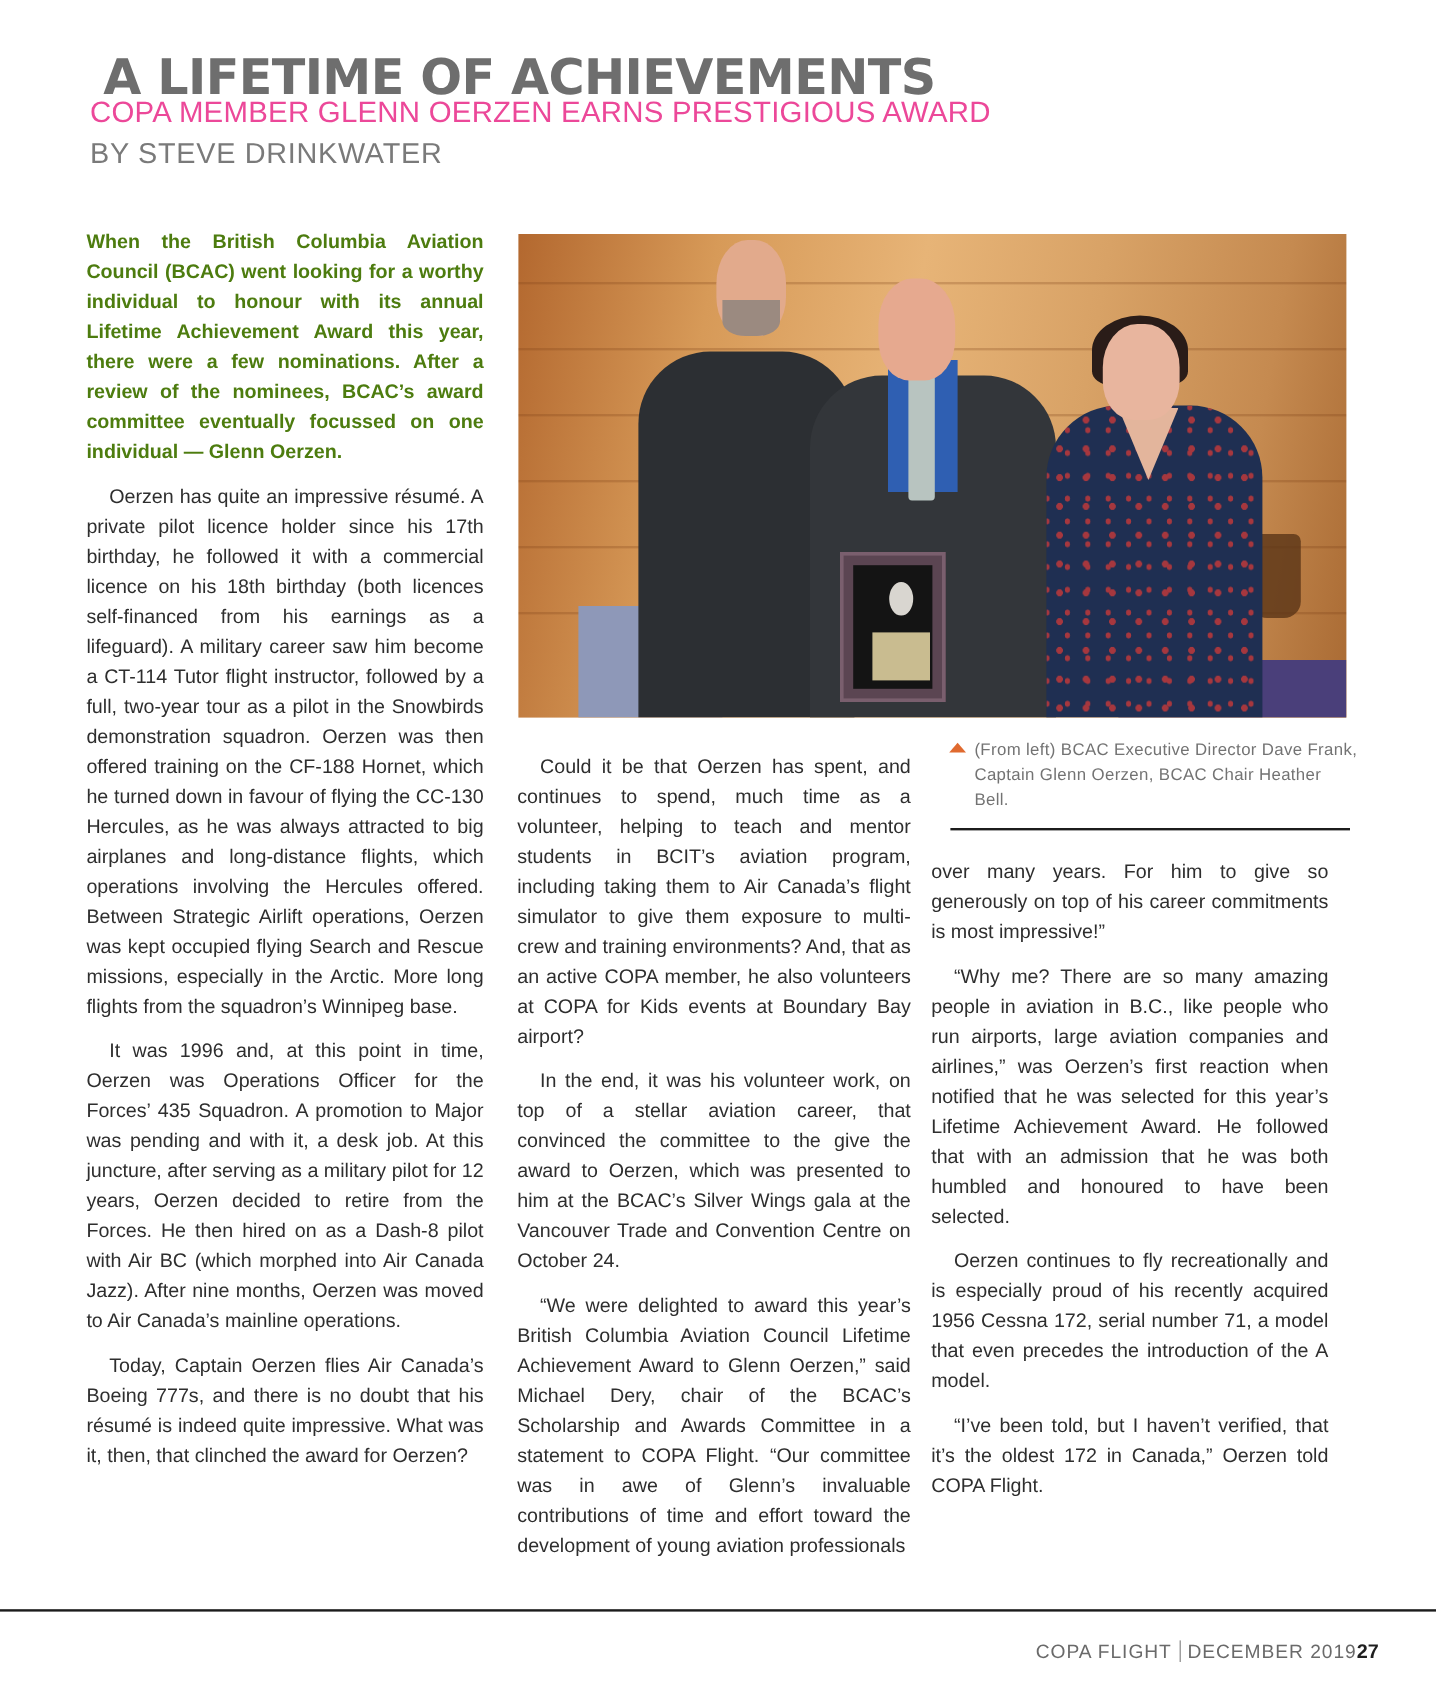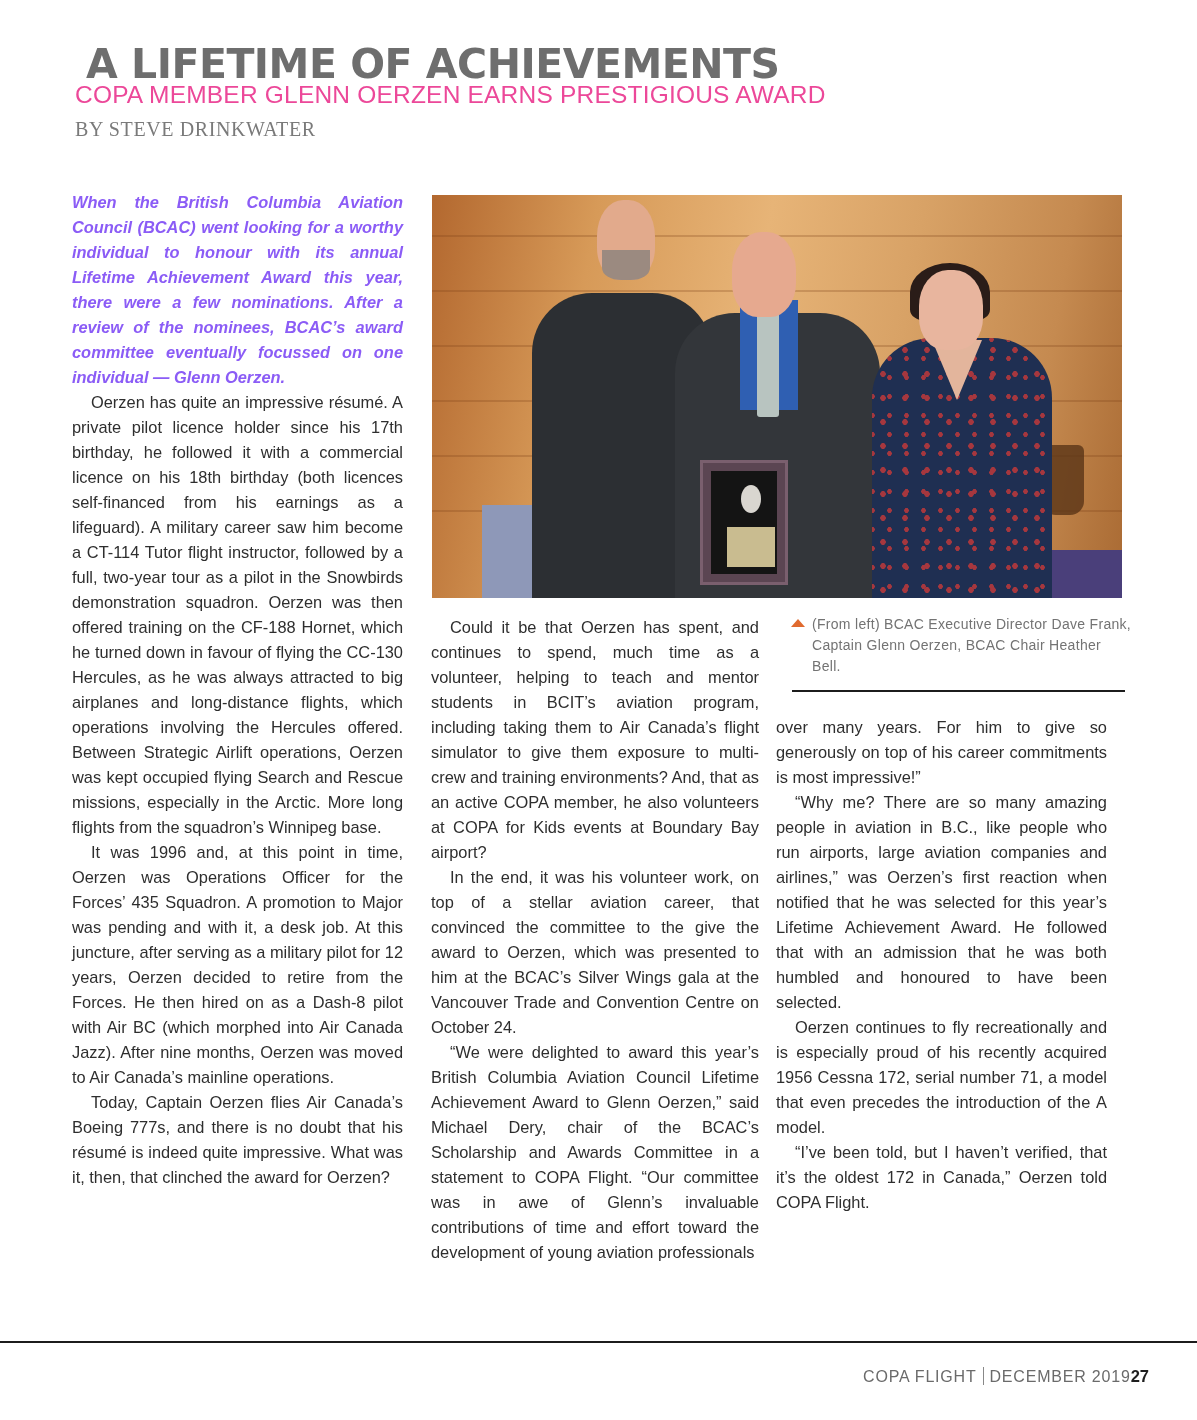--- a/index.html
+++ b/index.html
@@ -5,27 +5,27 @@
   html, body { margin: 0; padding: 0; background: #ffffff; }
   body { width: 1197px; height: 1420px; position: relative; overflow: hidden;
          font-family: "Liberation Sans", sans-serif; color: #2a2a2a; }
   .title { position: absolute; left: 74px; top: 28px; margin: 12px;
            font-family: "DejaVu Sans", sans-serif; font-weight: bold; font-size: 41px;
            color: #6e6e6e; letter-spacing: -0.5px; line-height: 48px; white-space: nowrap; }
   .subtitle { position: absolute; left: 75px; top: 80px; margin: 0;
               font-family: "Liberation Sans", sans-serif; font-weight: normal; font-size: 24.5px;
               color: #ec4899; line-height: 30px; letter-spacing: 0.2px; white-space: nowrap; }
   .byline { position: absolute; left: 75px; top: 114px; margin: 0;
-            font-family: Liberation Serif, serif; font-size: 20px; color: #7a7a7a;
+            font-family: Liberation Sans, sans-serif; font-size: 24px; color: #7a7a7a;
             line-height: 30px; letter-spacing: 0.6px; white-space: nowrap; }
 
   .col { position: absolute; font-size: 16.4px; line-height: 25px; color: #2e2e2e; }
   .col p { margin: 0; text-align: justify; hyphens: manual; }
-  .col p.indent { text-indent: 19px; }
-  .col p.lead { font-weight: bold; color: #8b5cf6; font-style: italic; }
+  .col p.indent { text-indent: 19px; margin-top: 12px; }
+  .col p.lead { font-weight: bold; color: #4d7c0f; }
   .col1 { left: 72px; top: 190px; width: 331px; }
   .col2 { left: 431px; top: 615px; width: 328px; }
   .col3 { left: 776px; top: 715px; width: 331px; }
 
   .photo { position: absolute; left: 432px; top: 195px; width: 690px; height: 403px; overflow: hidden;
            background: linear-gradient(100deg, #b3682f 0%, #d79a58 22%, #e7b477 45%, #d8a266 65%, #c58a50 85%, #a96a33 100%); }
   .photo .plank { position: absolute; left: 0; right: 0; height: 2px; background: rgba(120,60,20,0.25); }
   .photo .table-cloth { position: absolute; left: 50px; top: 310px; width: 120px; height: 93px; background: #8e98b8; }
   .photo .table-right { position: absolute; right: 0; top: 355px; width: 190px; height: 48px; background: #4a3f7a; }
   .photo .vase { position: absolute; right: 38px; top: 250px; width: 42px; height: 70px; background: #5a3516; border-radius: 6px 6px 14px 14px; opacity: 0.8; }

